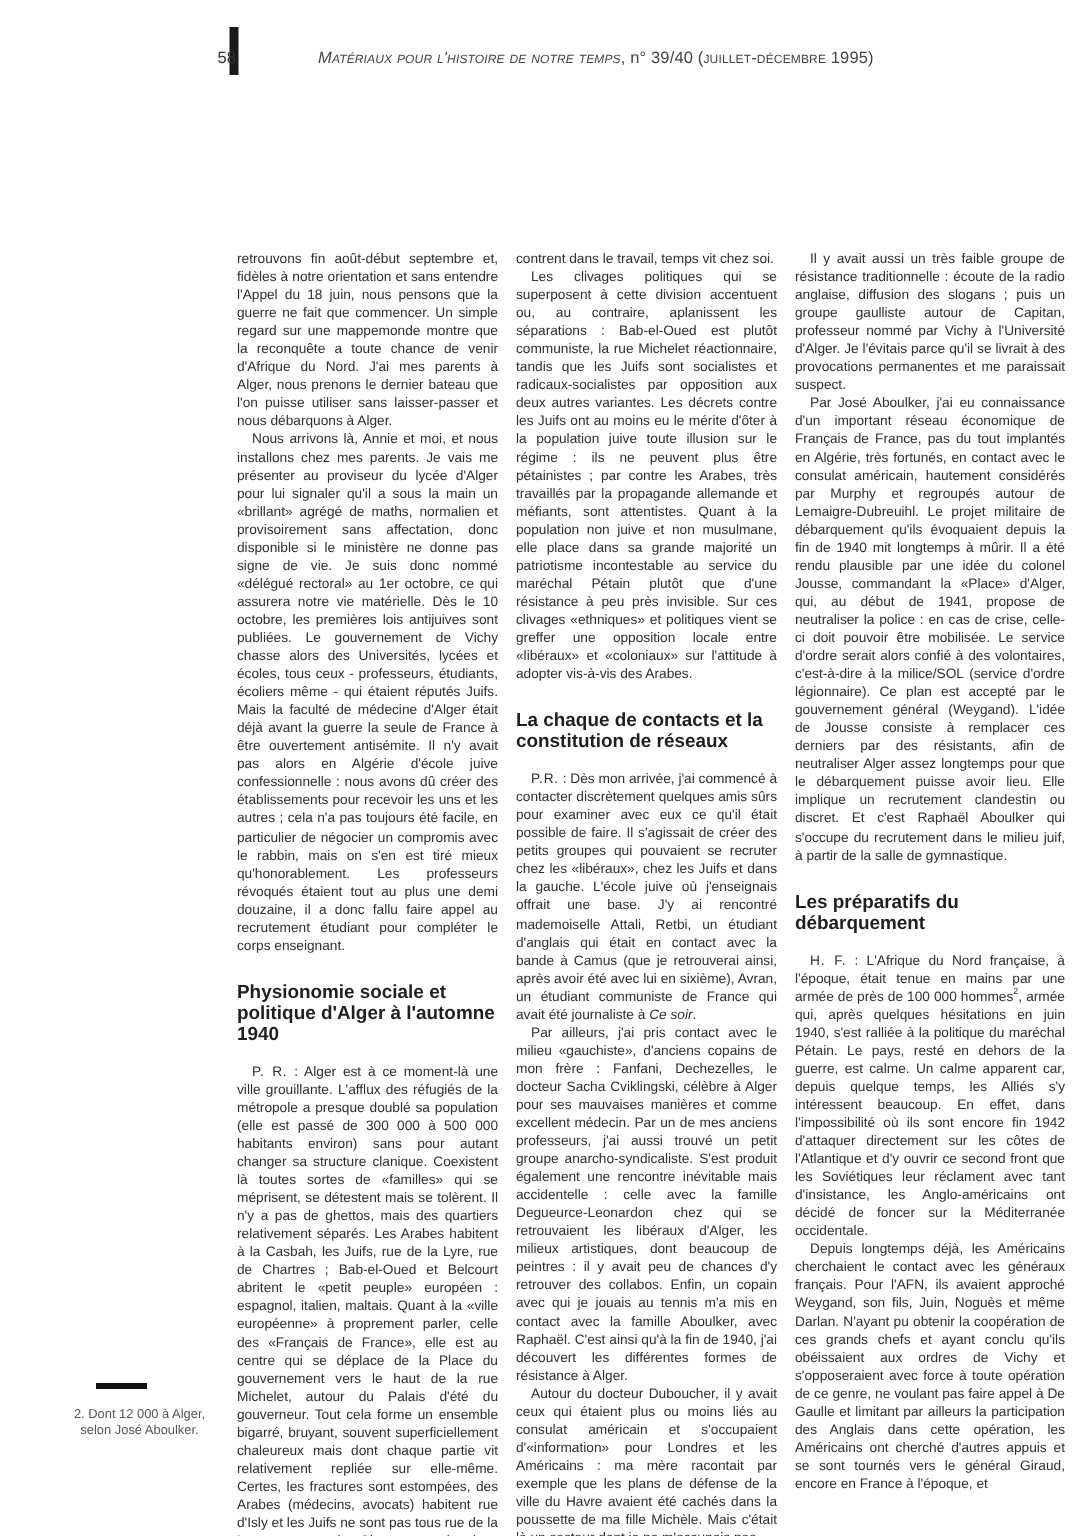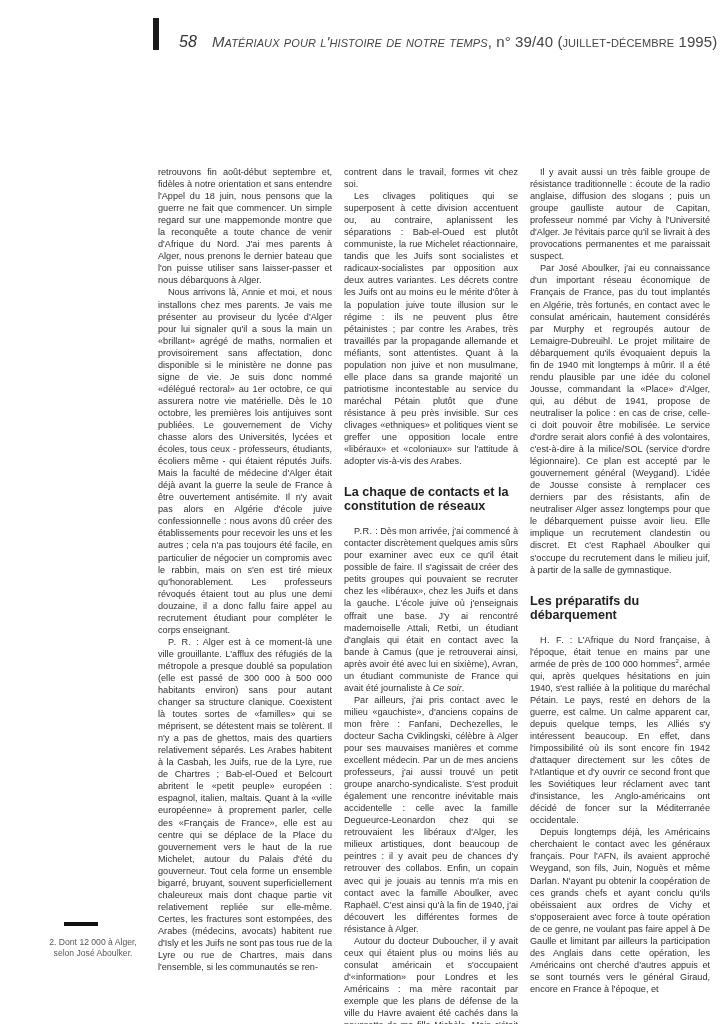--- a/index.html
+++ b/index.html
@@ -1,20 +1,20 @@
 <!DOCTYPE html>
 <html><head>
 <meta charset="utf-8">
 <style>
   html, body { margin: 0; padding: 0; background: #ffffff; }
   body { width: 722px; height: 1024px; position: relative; overflow: hidden; color: #2a2a2a;
          font-family: "Liberation Sans", sans-serif; }
   .page-bar { position: absolute; left: 153px; top: 18px; width: 6px; height: 32px; background: #1a1a1a; }
-  .page-num { position: absolute; left: 179px; top: 33px; font-size: 16px; color: #333; font-style: italic; }
-  .running-head { position: absolute; left: 212px; top: 33px; font-size: 15px; font-style: italic; color: #444; letter-spacing: 0.1px; }
+  .page-num { position: absolute; left: 145px; top: 33px; font-size: 11px; color: #333; }
+  .running-head { position: absolute; left: 212px; top: 33px; font-size: 11px; font-style: italic; color: #444; letter-spacing: 0.1px; }
   .running-head .sc { font-variant: small-caps; }
   .running-head .num { font-style: normal; }
   .col { position: absolute; top: 166px; font-size: 9.15px; line-height: 12.05px; text-align: justify; color: #2f2f2f; }
   .col p { margin: 0; text-indent: 10px; }
   .col p.noind { text-indent: 0; }
   .col1 { left: 158px; width: 174px; }
   .col2 { left: 344px; width: 174px; }
   .col3 { left: 530px; width: 180px; }
   .col h2 { font-size: 12.6px; line-height: 14px; font-weight: bold; margin: 18px 0 12px 0; color: #1f1f1f; text-align: left; }
   .speaker { font-weight: normal; letter-spacing: 0.5px; }
@@ -27,25 +27,26 @@
 
 <div class="page-bar"></div>
 <div class="page-num">58</div>
 <div class="running-head">
   <span class="sc">Matériaux pour l'histoire de notre temps</span><span class="num">, n° 39/40 </span><span class="sc num">(juillet-décembre 1995)</span>
 </div>
 
 <div class="col col1">
   <p class="noind">retrouvons fin août-début septembre et, fidèles à notre orientation et sans entendre l'Appel du 18 juin, nous pensons que la guerre ne fait que commencer. Un simple regard sur une mappemonde montre que la reconquête a toute chance de venir d'Afrique du Nord. J'ai mes parents à Alger, nous prenons le dernier bateau que l'on puisse utiliser sans laisser-passer et nous débarquons à Alger.</p>
   <p>Nous arrivons là, Annie et moi, et nous installons chez mes parents. Je vais me présenter au proviseur du lycée d'Alger pour lui signaler qu'il a sous la main un «brillant» agrégé de maths, normalien et provisoirement sans affectation, donc disponible si le ministère ne donne pas signe de vie. Je suis donc nommé «délégué rectoral» au 1er octobre, ce qui assurera notre vie matérielle. Dès le 10 octobre, les premières lois antijuives sont publiées. Le gouvernement de Vichy chasse alors des Universités, lycées et écoles, tous ceux - professeurs, étudiants, écoliers même - qui étaient réputés Juifs. Mais la faculté de médecine d'Alger était déjà avant la guerre la seule de France à être ouvertement antisémite. Il n'y avait pas alors en Algérie d'école juive confessionnelle : nous avons dû créer des établissements pour recevoir les uns et les autres ; cela n'a pas toujours été facile, en particulier de négocier un compromis avec le rabbin, mais on s'en est tiré mieux qu'honorablement. Les professeurs révoqués étaient tout au plus une demi douzaine, il a donc fallu faire appel au recrutement étudiant pour compléter le corps enseignant.</p>
+  <h2>Physionomie sociale et politique d'Alger à l'automne 1940</h2>
   <p><span class="speaker">P. R.</span><span> : Alger est à ce moment-là une ville grouillante. L'afflux des réfugiés de la métropole a presque doublé sa population (elle est passé de 300 000 à 500 000 habitants environ) sans pour autant changer sa structure clanique. Coexistent là toutes sortes de «familles» qui se méprisent, se détestent mais se tolèrent. Il n'y a pas de ghettos, mais des quartiers relativement séparés. Les Arabes habitent à la Casbah, les Juifs, rue de la Lyre, rue de Chartres ; Bab-el-Oued et Belcourt abritent le «petit peuple» européen : espagnol, italien, maltais. Quant à la «ville européenne» à proprement parler, celle des «Français de France», elle est au centre qui se déplace de la Place du gouvernement vers le haut de la rue Michelet, autour du Palais d'été du gouverneur. Tout cela forme un ensemble bigarré, bruyant, souvent superficiellement chaleureux mais dont chaque partie vit relativement repliée sur elle-même. Certes, les fractures sont estompées, des Arabes (médecins, avocats) habitent rue d'Isly et les Juifs ne sont pas tous rue de la Lyre ou rue de Chartres, mais dans l'ensemble, si les communautés se ren-</span></p>
 </div>
 
 <div class="col col2">
-  <p class="noind">contrent dans le travail, formes vit chez soi.</p>
+  <p class="noind">contrent dans le travail, temps vit chez soi.</p>
   <p>Les clivages politiques qui se superposent à cette division accentuent ou, au contraire, aplanissent les séparations : Bab-el-Oued est plutôt communiste, la rue Michelet réactionnaire, tandis que les Juifs sont socialistes et radicaux-socialistes par opposition aux deux autres variantes. Les décrets contre les Juifs ont au moins eu le mérite d'ôter à la population juive toute illusion sur le régime : ils ne peuvent plus être pétainistes ; par contre les Arabes, très travaillés par la propagande allemande et méfiants, sont attentistes. Quant à la population non juive et non musulmane, elle place dans sa grande majorité un patriotisme incontestable au service du maréchal Pétain plutôt que d'une résistance à peu près invisible. Sur ces clivages «ethniques» et politiques vient se greffer une opposition locale entre «libéraux» et «coloniaux» sur l'attitude à adopter vis-à-vis des Arabes.</p>
   <h2>La chaque de contacts et la constitution de réseaux</h2>
   <p><span class="speaker">P.R.</span><span> : Dès mon arrivée, j'ai commencé à contacter discrètement quelques amis sûrs pour examiner avec eux ce qu'il était possible de faire. Il s'agissait de créer des petits groupes qui pouvaient se recruter chez les «libéraux», chez les Juifs et dans la gauche. L'école juive où j'enseignais offrait une base. J'y ai rencontré mademoiselle Attali, Retbi, un étudiant d'anglais qui était en contact avec la bande à Camus (que je retrouverai ainsi, après avoir été avec lui en sixième), Avran, un étudiant communiste de France qui avait été journaliste à </span><i>Ce soir</i><span>.</span></p>
   <p>Par ailleurs, j'ai pris contact avec le milieu «gauchiste», d'anciens copains de mon frère : Fanfani, Dechezelles, le docteur Sacha Cviklingski, célèbre à Alger pour ses mauvaises manières et comme excellent médecin. Par un de mes anciens professeurs, j'ai aussi trouvé un petit groupe anarcho-syndicaliste. S'est produit également une rencontre inévitable mais accidentelle : celle avec la famille Degueurce-Leonardon chez qui se retrouvaient les libéraux d'Alger, les milieux artistiques, dont beaucoup de peintres : il y avait peu de chances d'y retrouver des collabos. Enfin, un copain avec qui je jouais au tennis m'a mis en contact avec la famille Aboulker, avec Raphaël. C'est ainsi qu'à la fin de 1940, j'ai découvert les différentes formes de résistance à Alger.</p>
   <p>Autour du docteur Duboucher, il y avait ceux qui étaient plus ou moins liés au consulat américain et s'occupaient d'«information» pour Londres et les Américains : ma mère racontait par exemple que les plans de défense de la ville du Havre avaient été cachés dans la poussette de ma fille Michèle. Mais c'était là un secteur dont je ne m'occupais pas.</p>
 </div>
 
 <div class="col col3">
   <p>Il y avait aussi un très faible groupe de résistance traditionnelle : écoute de la radio anglaise, diffusion des slogans ; puis un groupe gaulliste autour de Capitan, professeur nommé par Vichy à l'Université d'Alger. Je l'évitais parce qu'il se livrait à des provocations permanentes et me paraissait suspect.</p>
   <p>Par José Aboulker, j'ai eu connaissance d'un important réseau économique de Français de France, pas du tout implantés en Algérie, très fortunés, en contact avec le consulat américain, hautement considérés par Murphy et regroupés autour de Lemaigre-Dubreuihl. Le projet militaire de débarquement qu'ils évoquaient depuis la fin de 1940 mit longtemps à mûrir. Il a été rendu plausible par une idée du colonel Jousse, commandant la «Place» d'Alger, qui, au début de 1941, propose de neutraliser la police : en cas de crise, celle-ci doit pouvoir être mobilisée. Le service d'ordre serait alors confié à des volontaires, c'est-à-dire à la milice/SOL (service d'ordre légionnaire). Ce plan est accepté par le gouvernement général (Weygand). L'idée de Jousse consiste à remplacer ces derniers par des résistants, afin de neutraliser Alger assez longtemps pour que le débarquement puisse avoir lieu. Elle implique un recrutement clandestin ou discret. Et c'est Raphaël Aboulker qui s'occupe du recrutement dans le milieu juif, à partir de la salle de gymnastique.</p>

